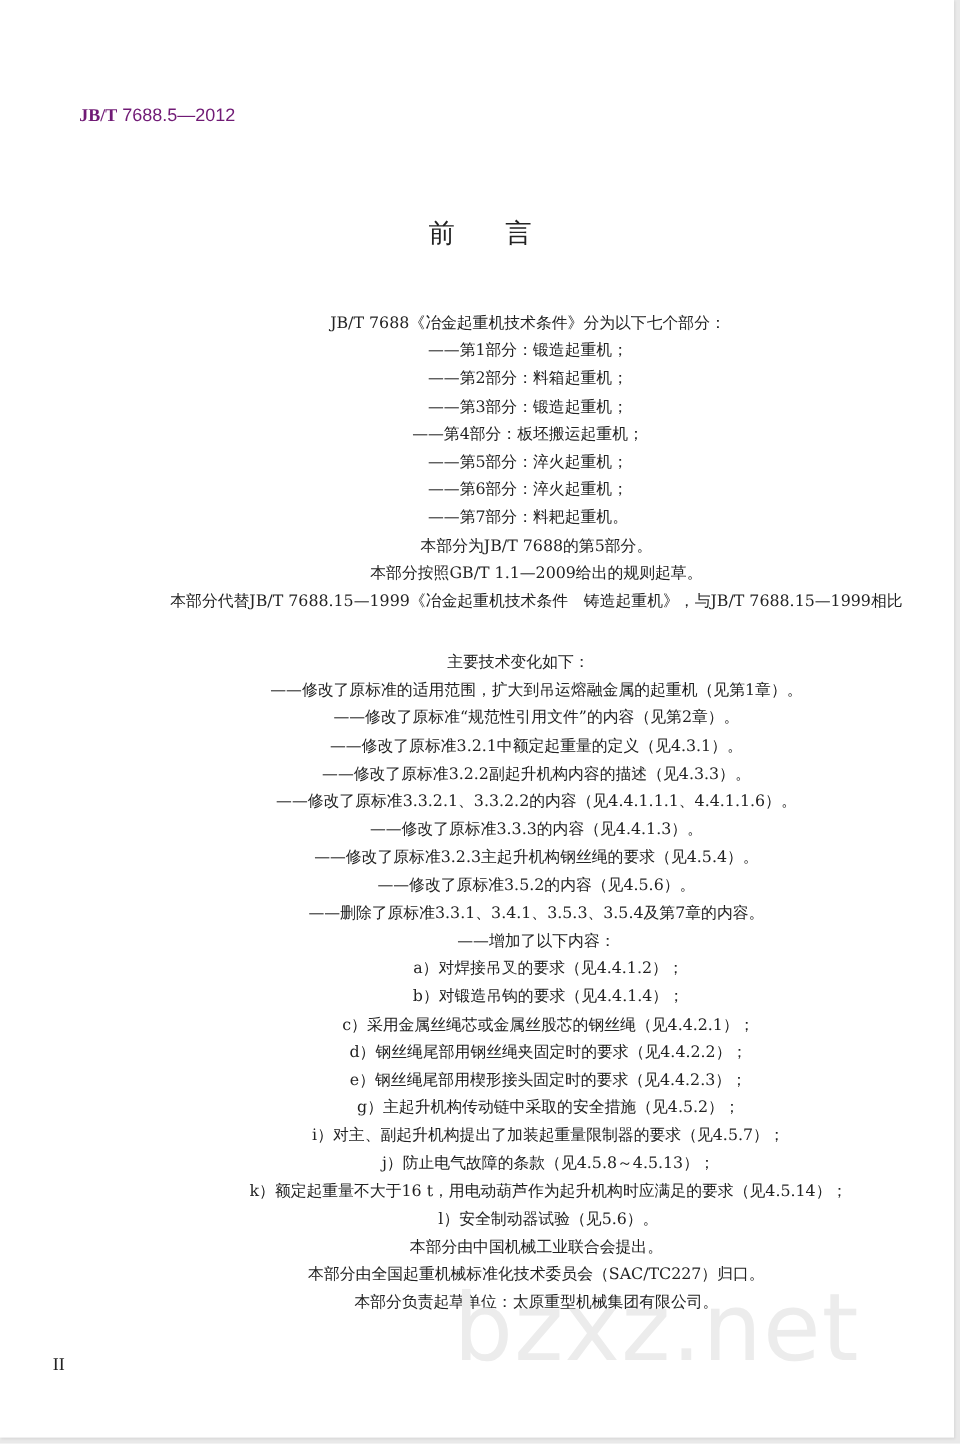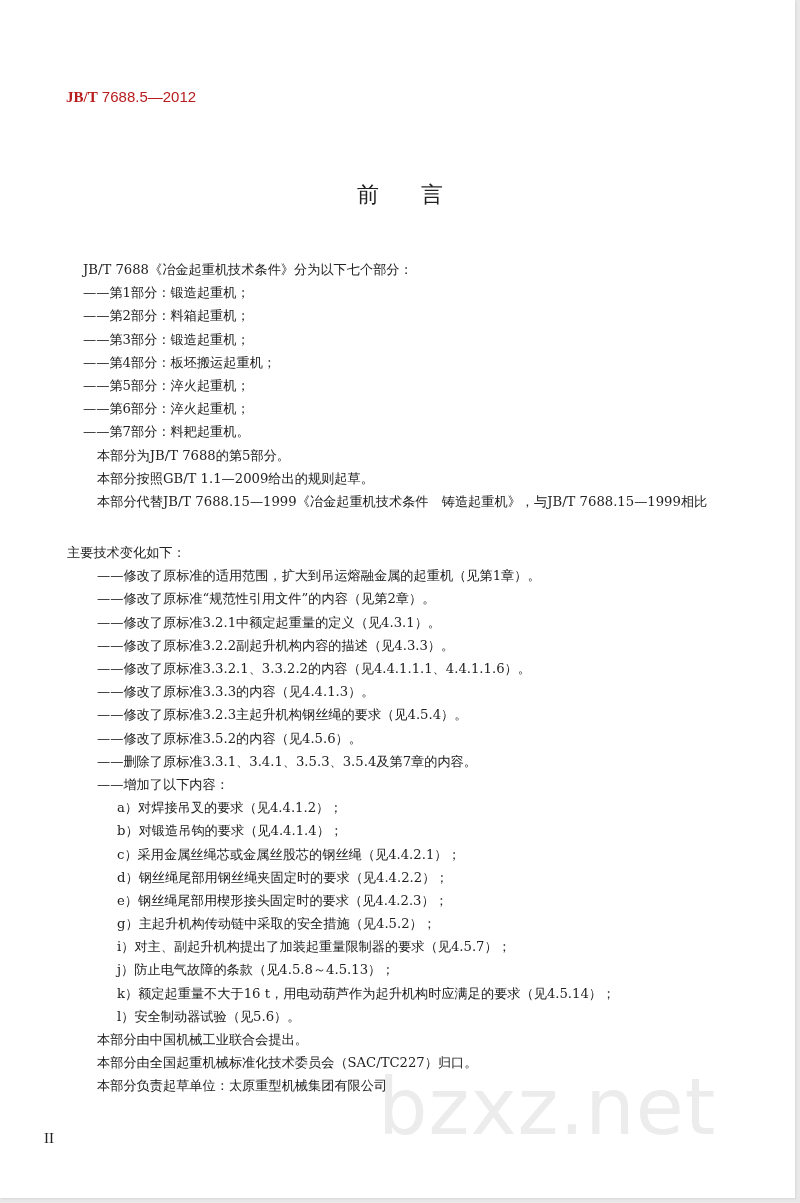--- a/index.html
+++ b/index.html
@@ -23,21 +23,21 @@
       height: 1198px;
       background: #ffffff;
       box-shadow: 1px 1px 2px rgba(0,0,0,0.08);
     }
     .std-code {
       position: absolute;
       left: 66px;
       top: 88px;
       font-family: "Liberation Sans", sans-serif;
       font-size: 15px;
-      color: #b91c1c;
+      color: #701a75;
     }
     .std-code .bold {
       font-family: "Liberation Serif", serif;
       font-weight: bold;
     }
     .title {
       position: absolute;
       left: 0;
       width: 800px;
       top: 180px;
@@ -52,20 +52,21 @@
       position: absolute;
       left: 97px;
       top: 258px;
       width: 700px;
       font-size: 13.2px;
       line-height: 23.2px;
       white-space: nowrap;
     }
     .line {
       height: 23.2px;
+      text-align: center;
     }
     .line.cont { margin-left: -14px; }
     .line.sub { padding-left: 20px; }
     .watermark {
       position: absolute;
       left: 378px;
       top: 1062px;
       font-family: "DejaVu Sans", sans-serif;
       font-weight: normal;
       font-size: 78px;

